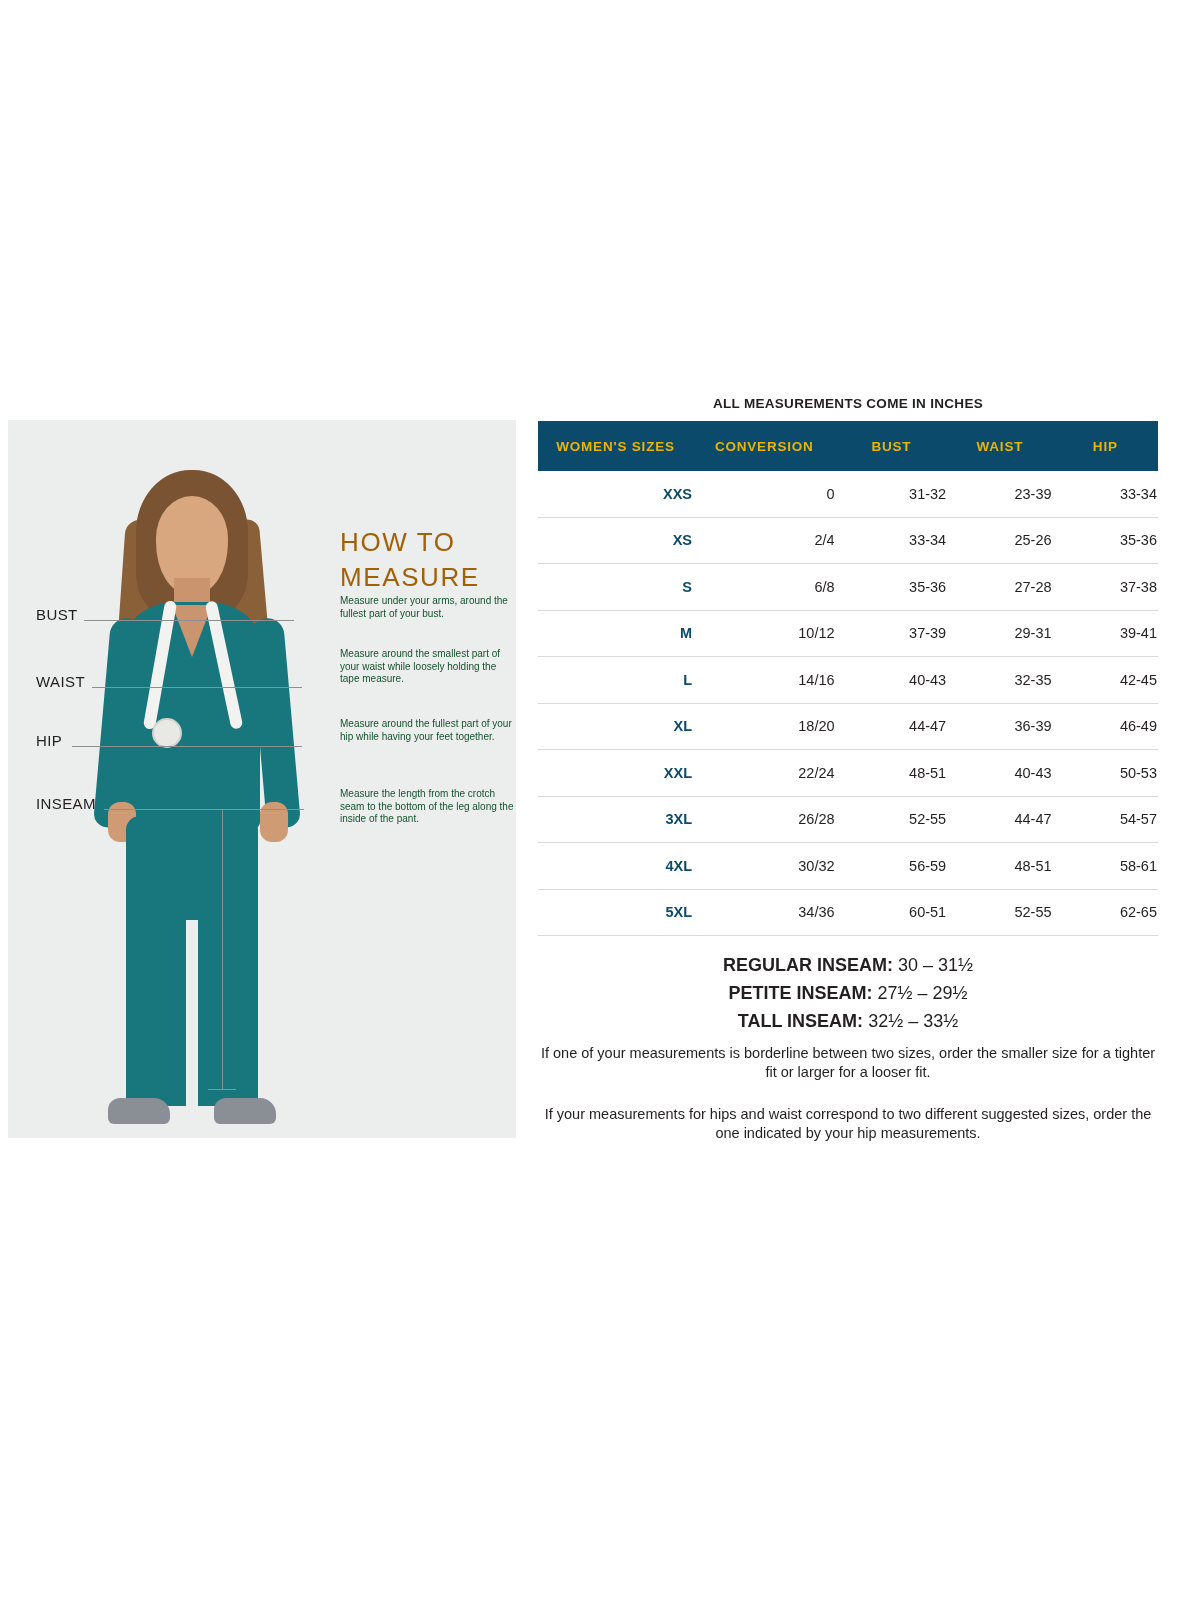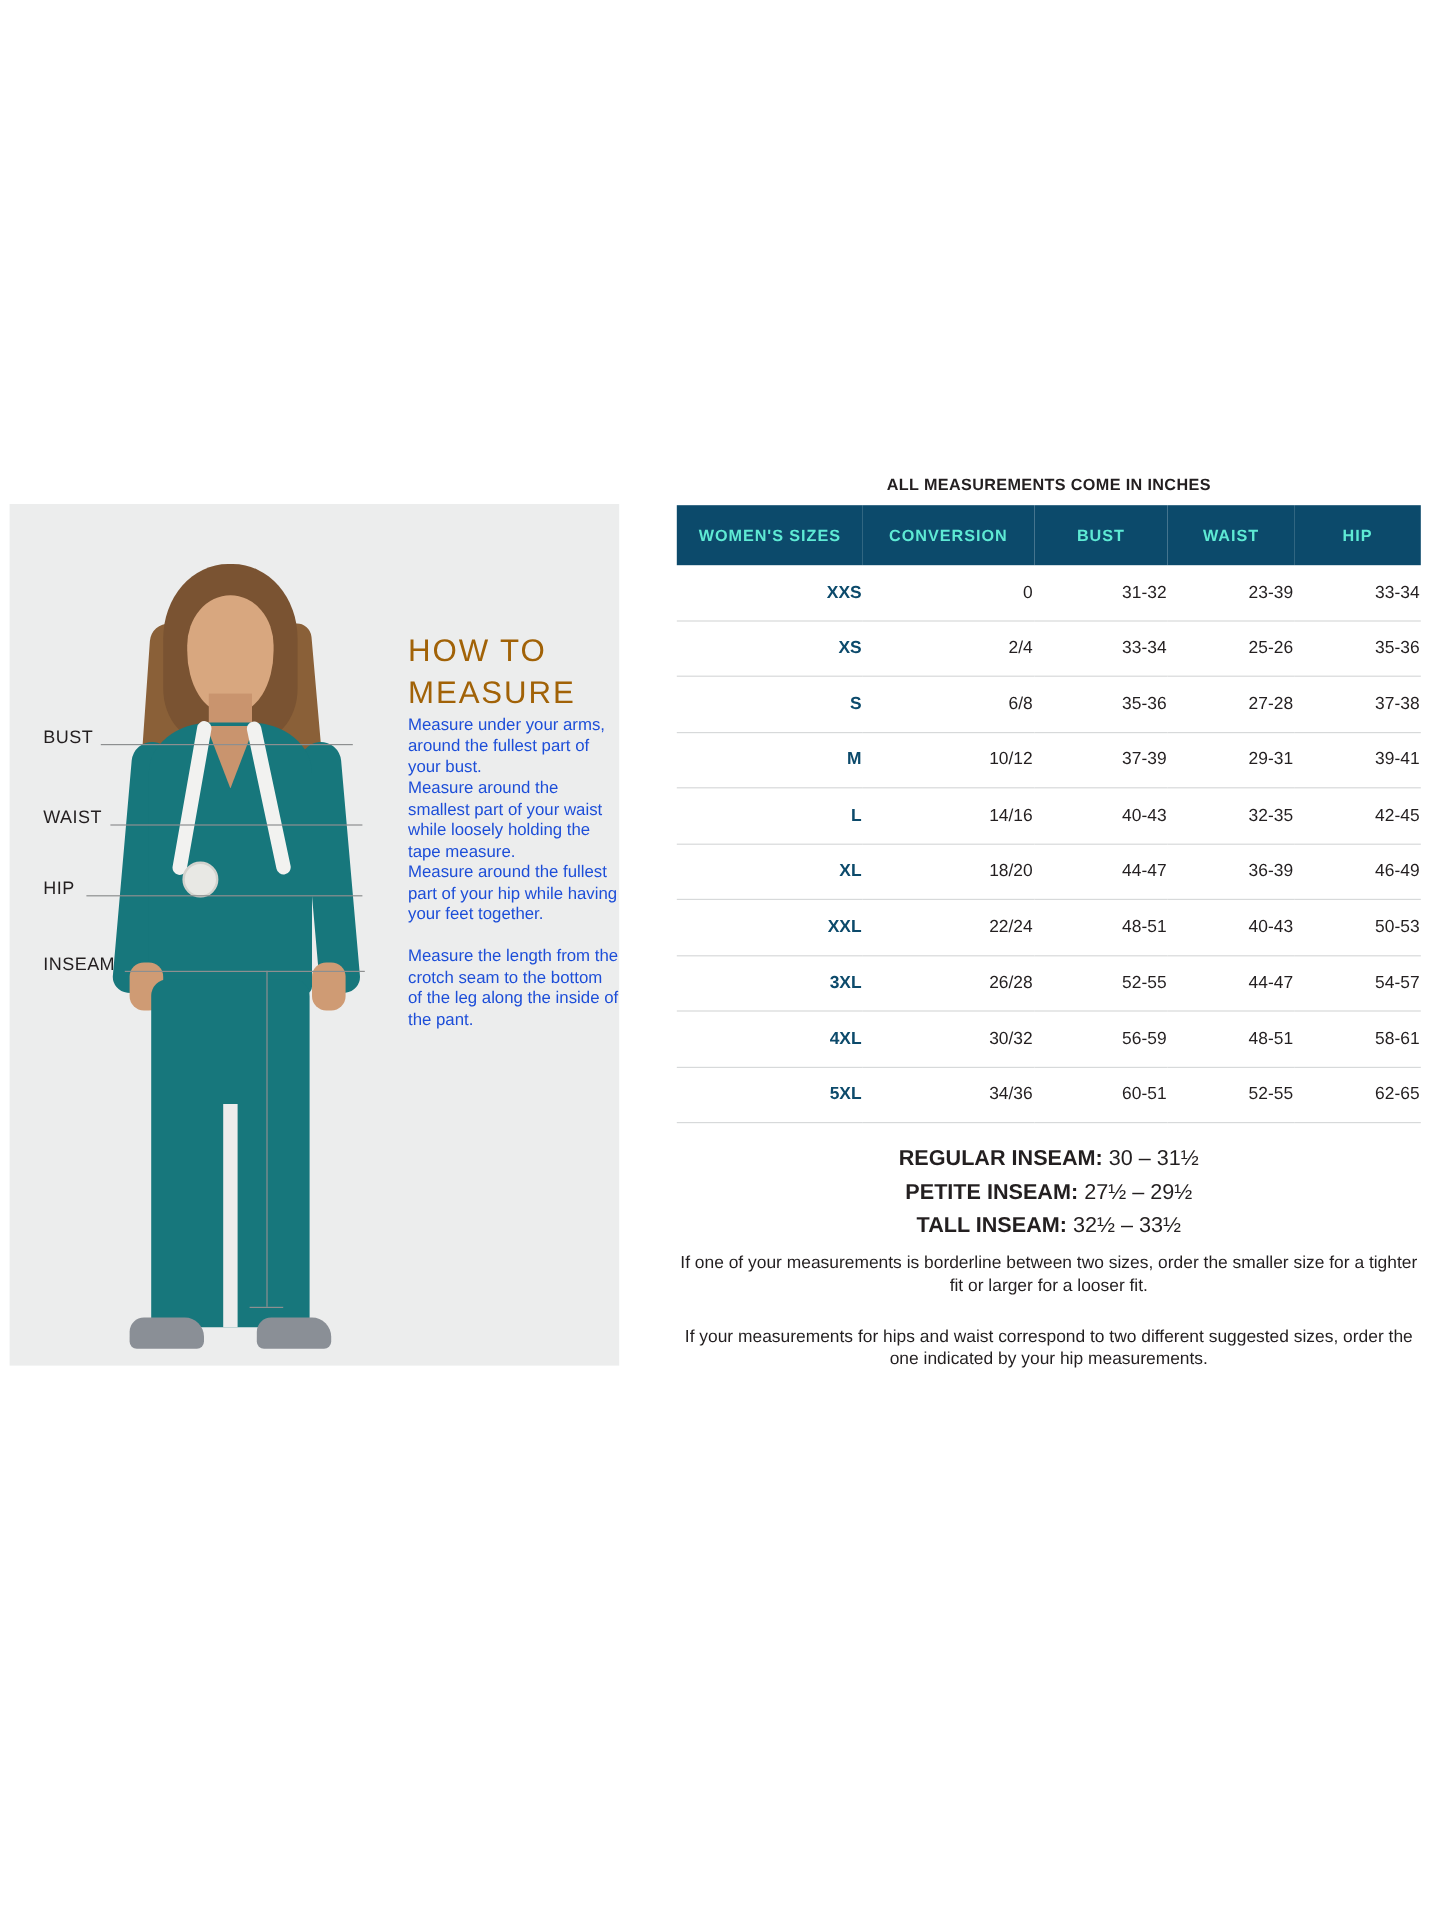--- a/index.html
+++ b/index.html
@@ -162,52 +162,52 @@
     font-size: 26px;
     font-weight: normal;
     letter-spacing: 1.6px;
     line-height: 1.35;
     color: #a16207;
   }
   .how-para {
     position: absolute;
     left: 332px;
     width: 176px;
-    font-size: 14px;
+    font-size: 10px;
     line-height: 1.25;
-    color: #1d4ed8;
+    color: #14532d;
   }
   #para-bust { top: 175px; }
   #para-waist { top: 228px; }
   #para-hip { top: 298px; }
   #para-inseam { top: 368px; }
 
   
   #right-panel {
     position: absolute;
-    left: 564px;
+    left: 538px;
     top: 396px;
     width: 620px;
   }
   #measure-note {
     text-align: center;
     font-size: 13.5px;
     font-weight: bold;
     letter-spacing: 0.3px;
     color: #231f20;
     margin-bottom: 10px;
   }
   table.size-table {
     border-collapse: collapse;
     width: 620px;
     table-layout: fixed;
   }
   table.size-table thead th {
     background: #0c4a6b;
-    color: #5eead4;
+    color: #eab308;
     font-size: 13.5px;
     font-weight: bold;
     letter-spacing: 0.8px;
     height: 48px;
     text-align: center;
     vertical-align: middle;
   }
   table.size-table tbody td {
     height: 43.5px;
     text-align: right;

